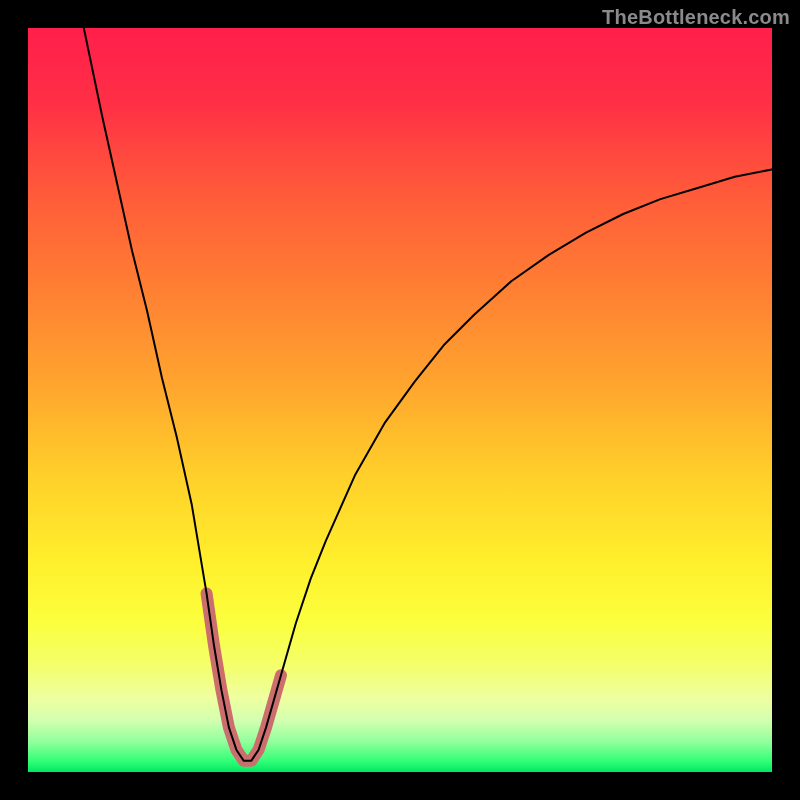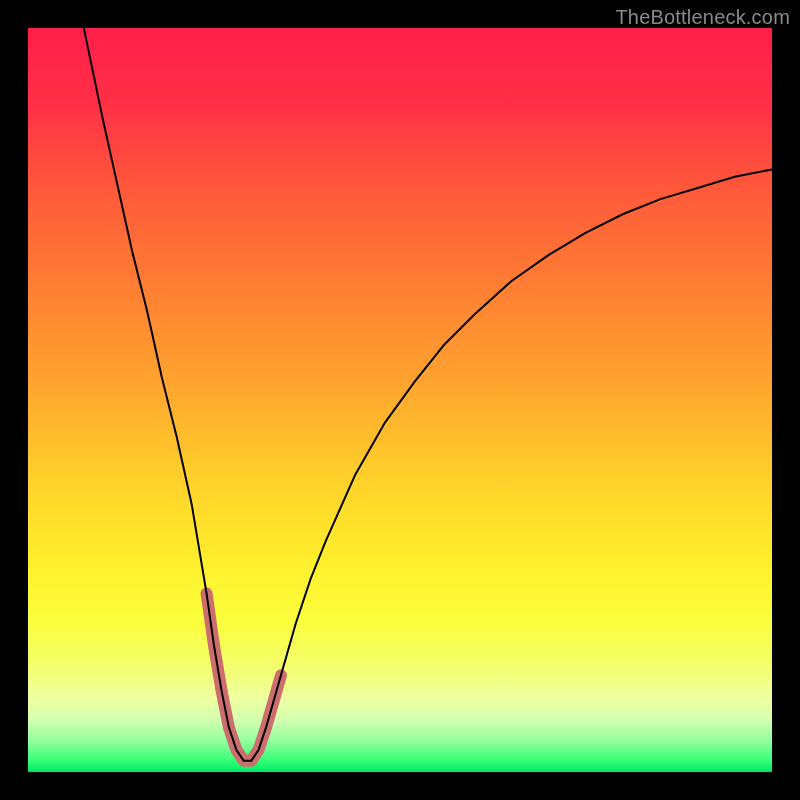--- a/index.html
+++ b/index.html
@@ -33,21 +33,21 @@
     top: 0;
     width: 100%;
     height: 100%;
   }
   .watermark {
     position: absolute;
     top: 6px;
     right: 10px;
     color: #8a8a8a;
     font-size: 20px;
-    font-weight: 400;
+    font-weight: 700;
     letter-spacing: 0.2px;
     user-select: none;
   }
   svg.curves {
     position: absolute;
     left: 0;
     top: 0;
     width: 100%;
     height: 100%;
   }

